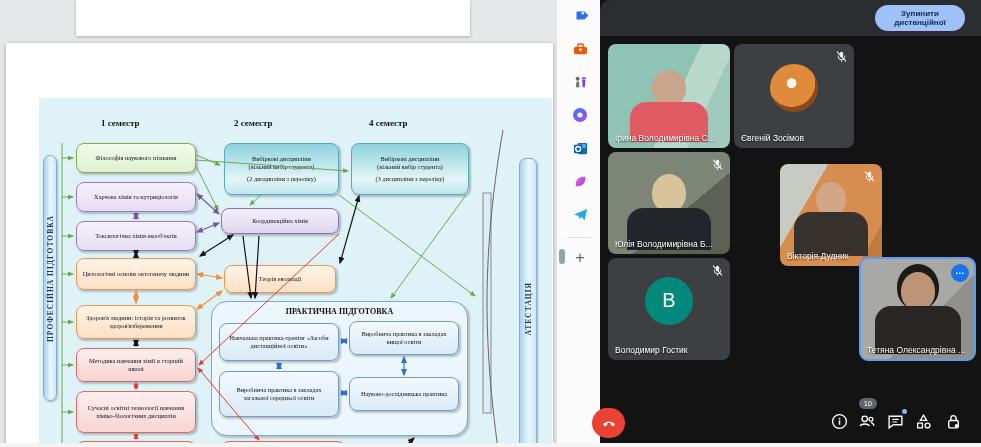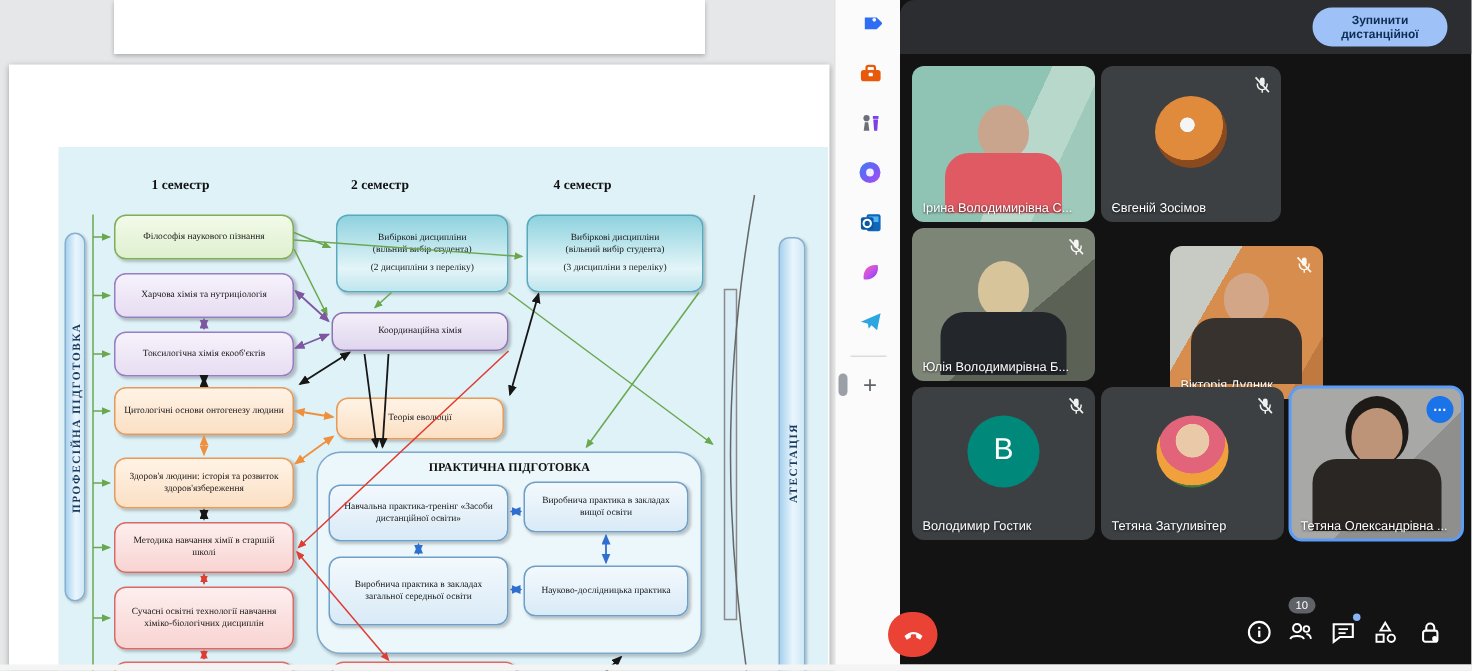--- a/index.html
+++ b/index.html
@@ -335,30 +335,20 @@
     <div class="tile" style="left:8px; top:258px; width:122px; height:102px;">
       <div class="avatar av-letter" style="background:#00897b;">В</div>
       <svg class="mic" viewBox="0 0 16 16">
           <rect x="6" y="2" width="4" height="7" rx="2" fill="#fff"></rect>
           <path d="M4 7 v1 a4 4 0 0 0 8 0 V7" stroke="#fff" stroke-width="1.2" fill="none"></path>
           <path d="M8 12 v2.5" stroke="#fff" stroke-width="1.2"></path>
           <path d="M2.5 2 L13.5 14" stroke="#fff" stroke-width="1.4"></path>
         </svg>
       <div class="tname">Володимир Гостик</div>
     </div>
-    <div class="tile" style="left:134px; top:258px; width:122px; height:102px;">
-      <div class="avatar" style="background:radial-gradient(circle at 50% 35%, #e9c9a8 0 28%, #e2647a 29% 55%, #f0a13c 56% 75%, #4e7a3a 76%);"></div>
-      <svg class="mic" viewBox="0 0 16 16">
-          <rect x="6" y="2" width="4" height="7" rx="2" fill="#fff"></rect>
-          <path d="M4 7 v1 a4 4 0 0 0 8 0 V7" stroke="#fff" stroke-width="1.2" fill="none"></path>
-          <path d="M8 12 v2.5" stroke="#fff" stroke-width="1.2"></path>
-          <path d="M2.5 2 L13.5 14" stroke="#fff" stroke-width="1.4"></path>
-        </svg>
-      <div class="tname">Тетяна Затуливітер</div>
-    </div>
     <div class="tile v-room-gray active" style="left:260px; top:258px; width:115px; height:102px;">
       <div class="person" style="top:14px;">
           <div class="head" style="background:#bd9478; width:34px; height:38px; box-shadow:0 -4px 0 4px #1d1a18;"></div>
           <div class="body" style="background:#2a2624; width:86px; height:48px;"></div>
         </div>
       <div class="more-btn">⋯</div>
       <div class="tname">Тетяна Олександрівна ...</div>
     </div>
 
     <div class="endcall">

